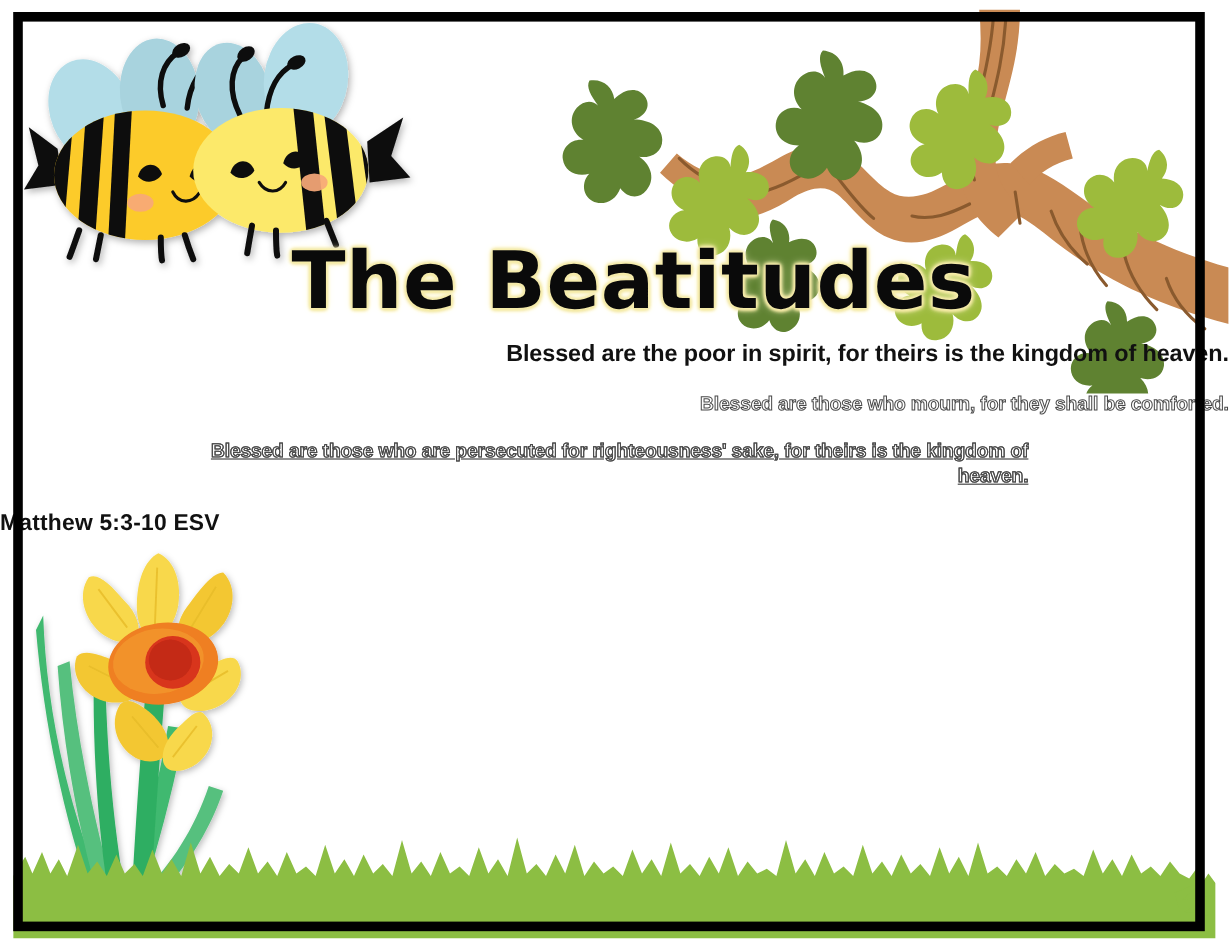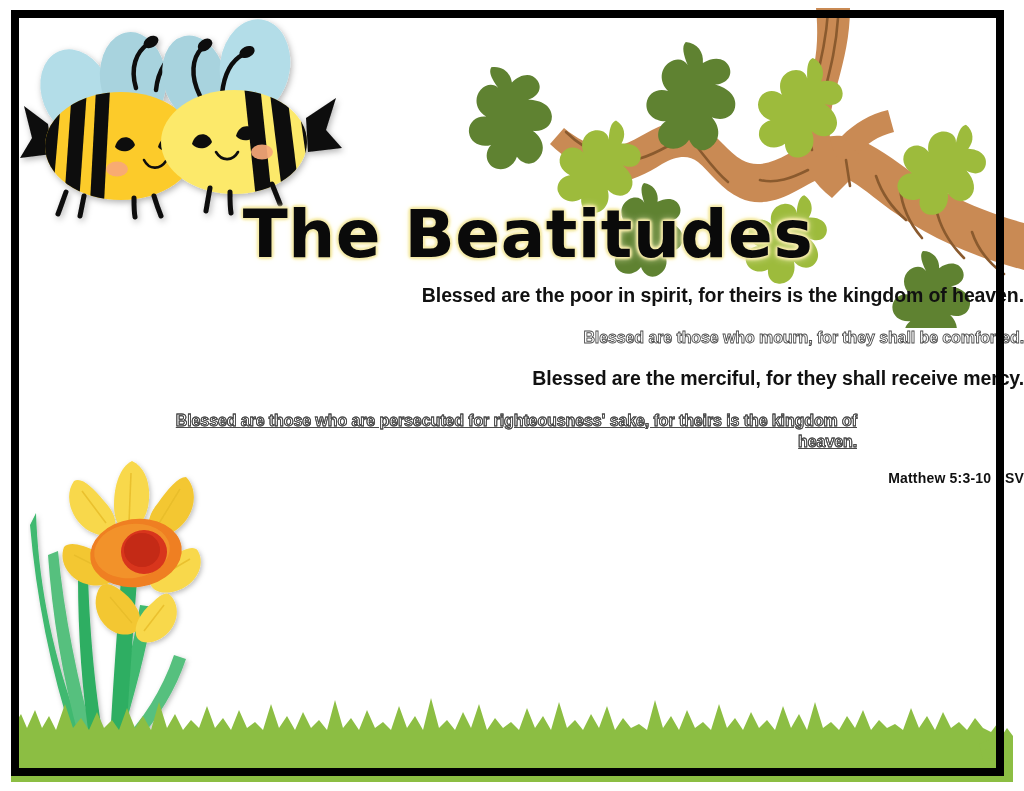--- a/index.html
+++ b/index.html
@@ -109,24 +109,24 @@
     margin: 0 0 18px 0;
     letter-spacing: -0.1px;
     -webkit-text-stroke: 0.85px #4a4a4a;
     text-shadow:
       0.5px 0.5px 0 rgba(255,255,255,0.85),
       -0.5px -0.5px 0 rgba(255,255,255,0.85);
   }
 
   #attribution {
     width: 1024px;
-    text-align: right;
+    text-align: left;
     font-family: "Liberation Sans", sans-serif;
     font-weight: bold;
-    font-size: 14px;
+    font-size: 19px;
     color: #111111;
     margin-top: 16px;
     letter-spacing: 0.2px;
   }
 </style>
 </head>
 <body>
 
 <div id="poster">
 
@@ -374,20 +374,19 @@
     </svg>
   </div>
 
   <div id="content">
 
     <h1 id="title">The Beatitudes</h1>
 
     <div id="verses">
       <p class="verse solid">Blessed are the poor in spirit, for theirs is the kingdom of heaven.</p>
       <p class="verse outline">Blessed are those who mourn, for they shall be comforted.</p>
-      <p class="verse solid">Blessed are the merciful, for they shall receive mercy.</p>
       <p class="verse outline" style="max-width:690px;margin-left:auto;margin-right:auto;width:690px;text-decoration:underline;">Blessed are those who are persecuted for righteousness' sake, for theirs is the kingdom of heaven.</p>
       <div id="attribution">Matthew 5:3-10 ESV</div>
     </div>
   </div>
 
   <div id="frame-border"></div>
 </div>
 
 </body></html>

